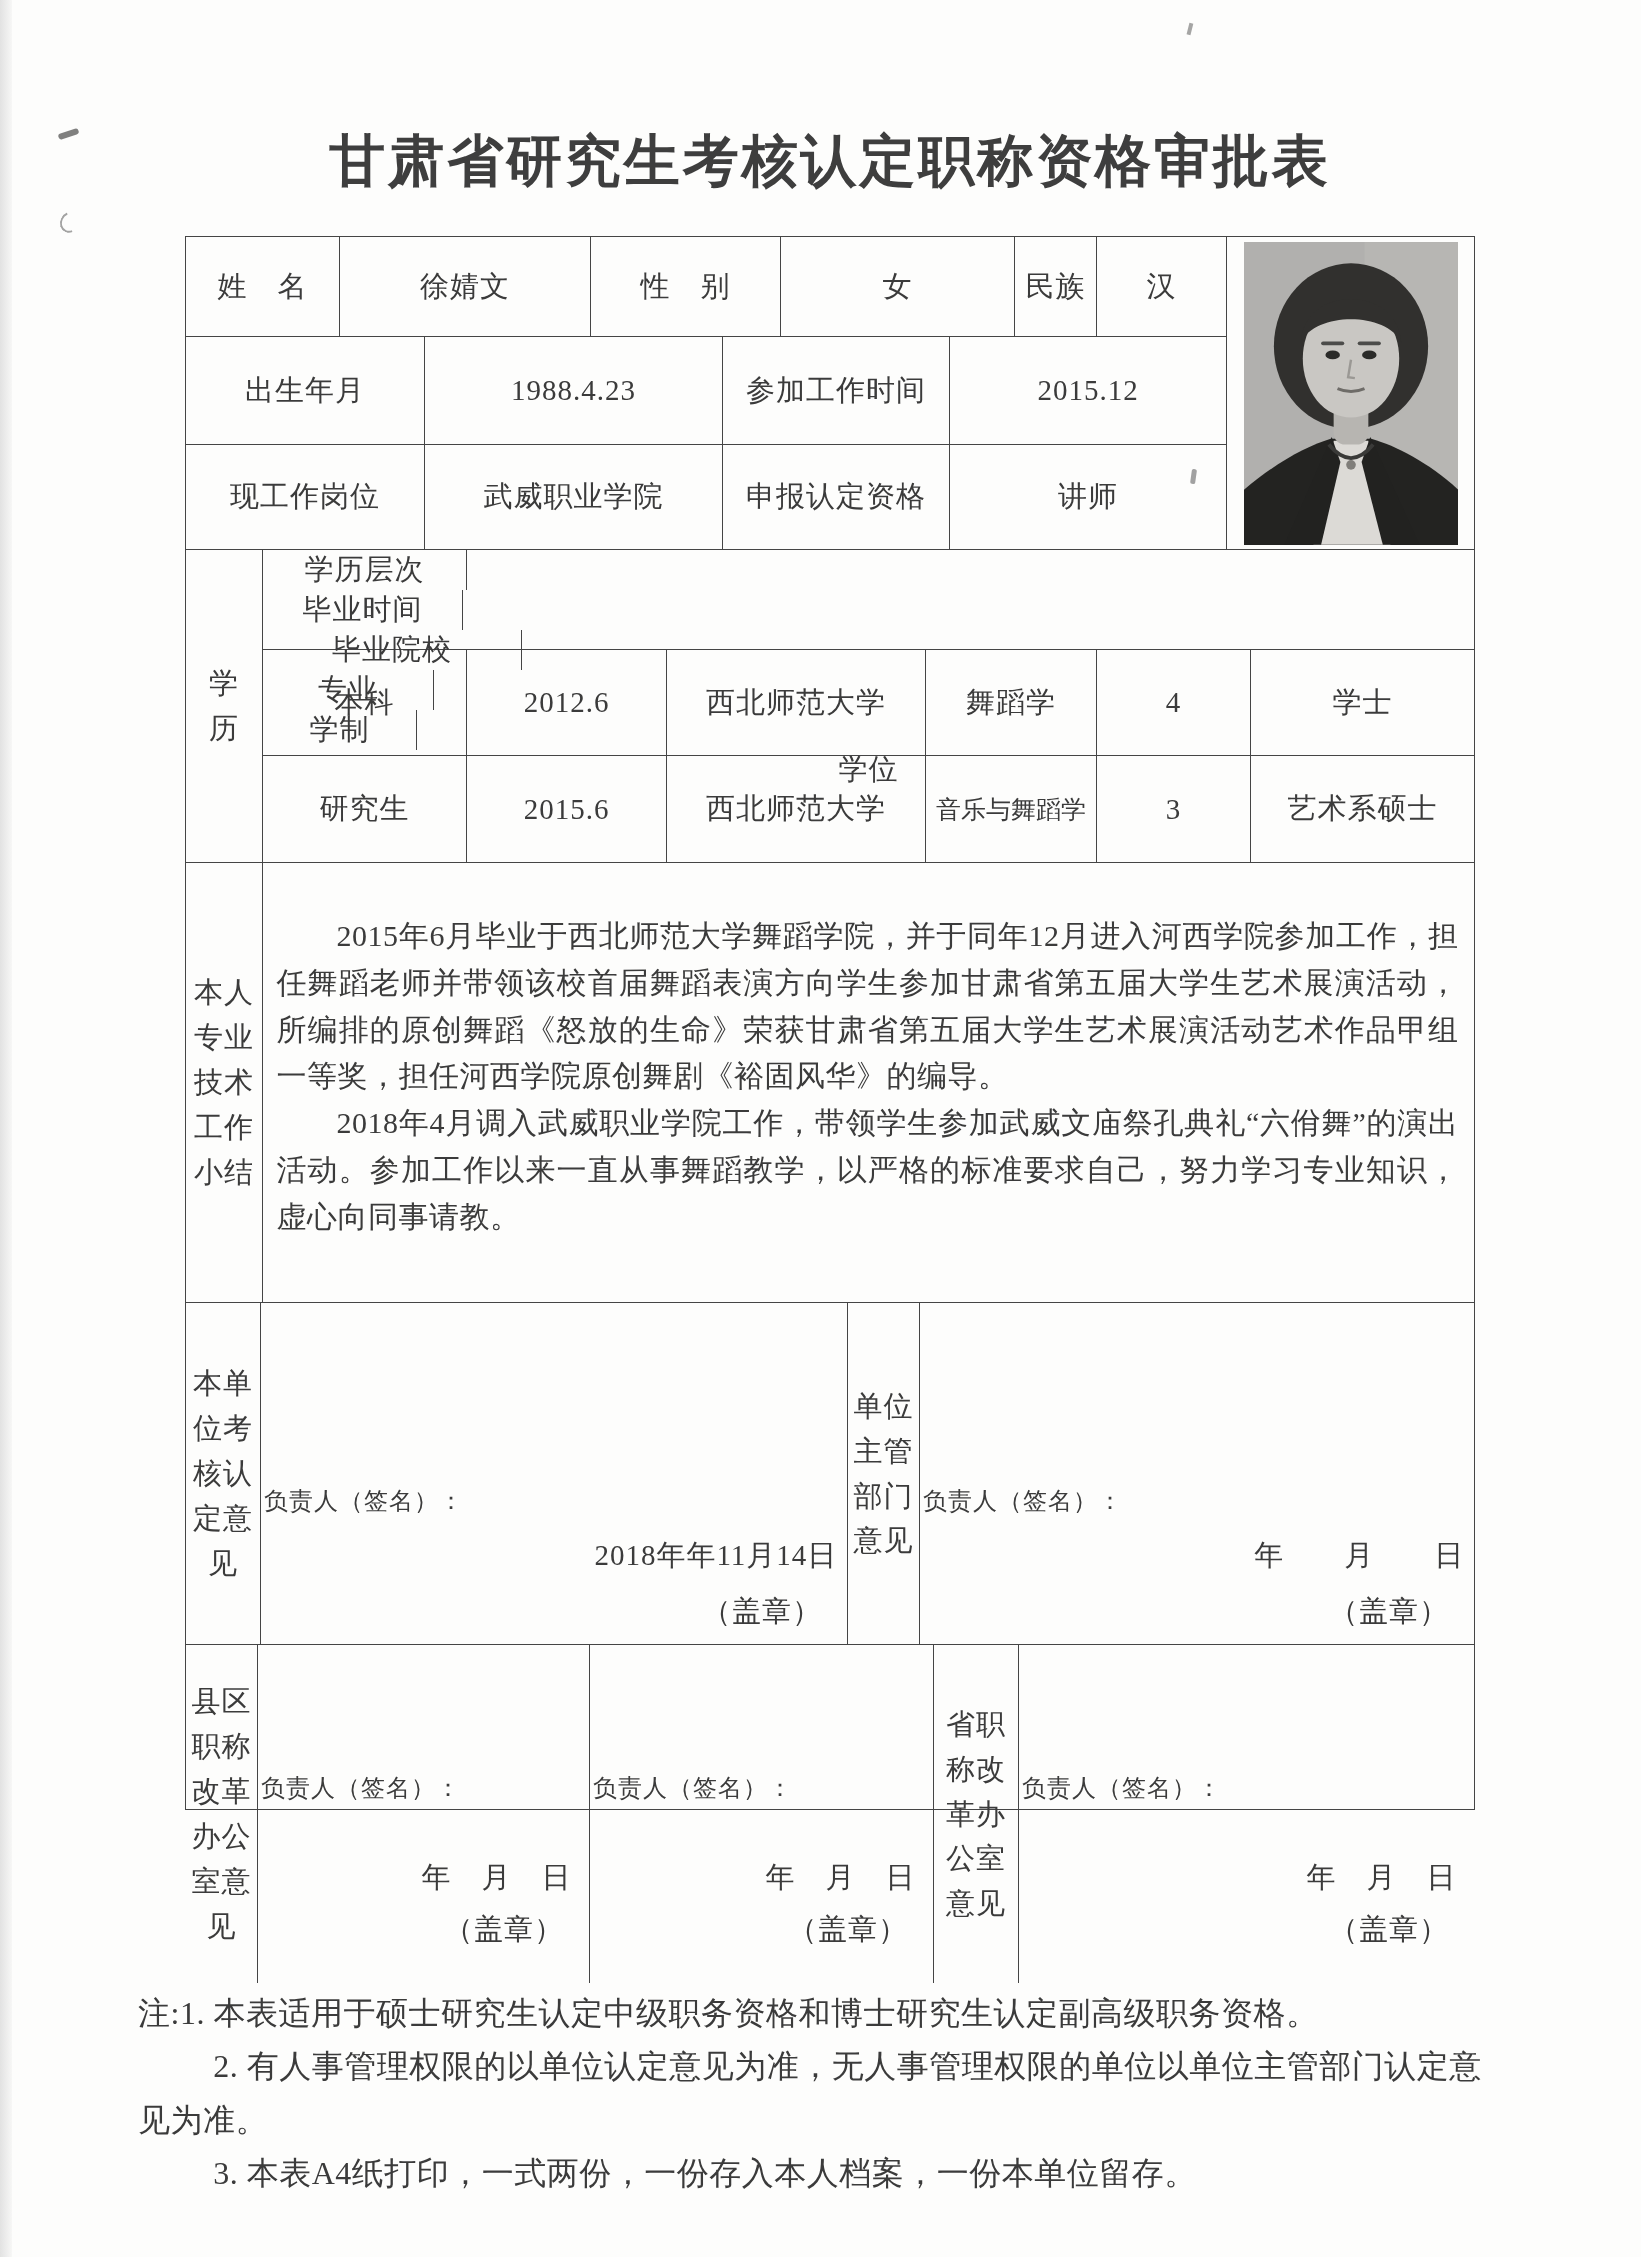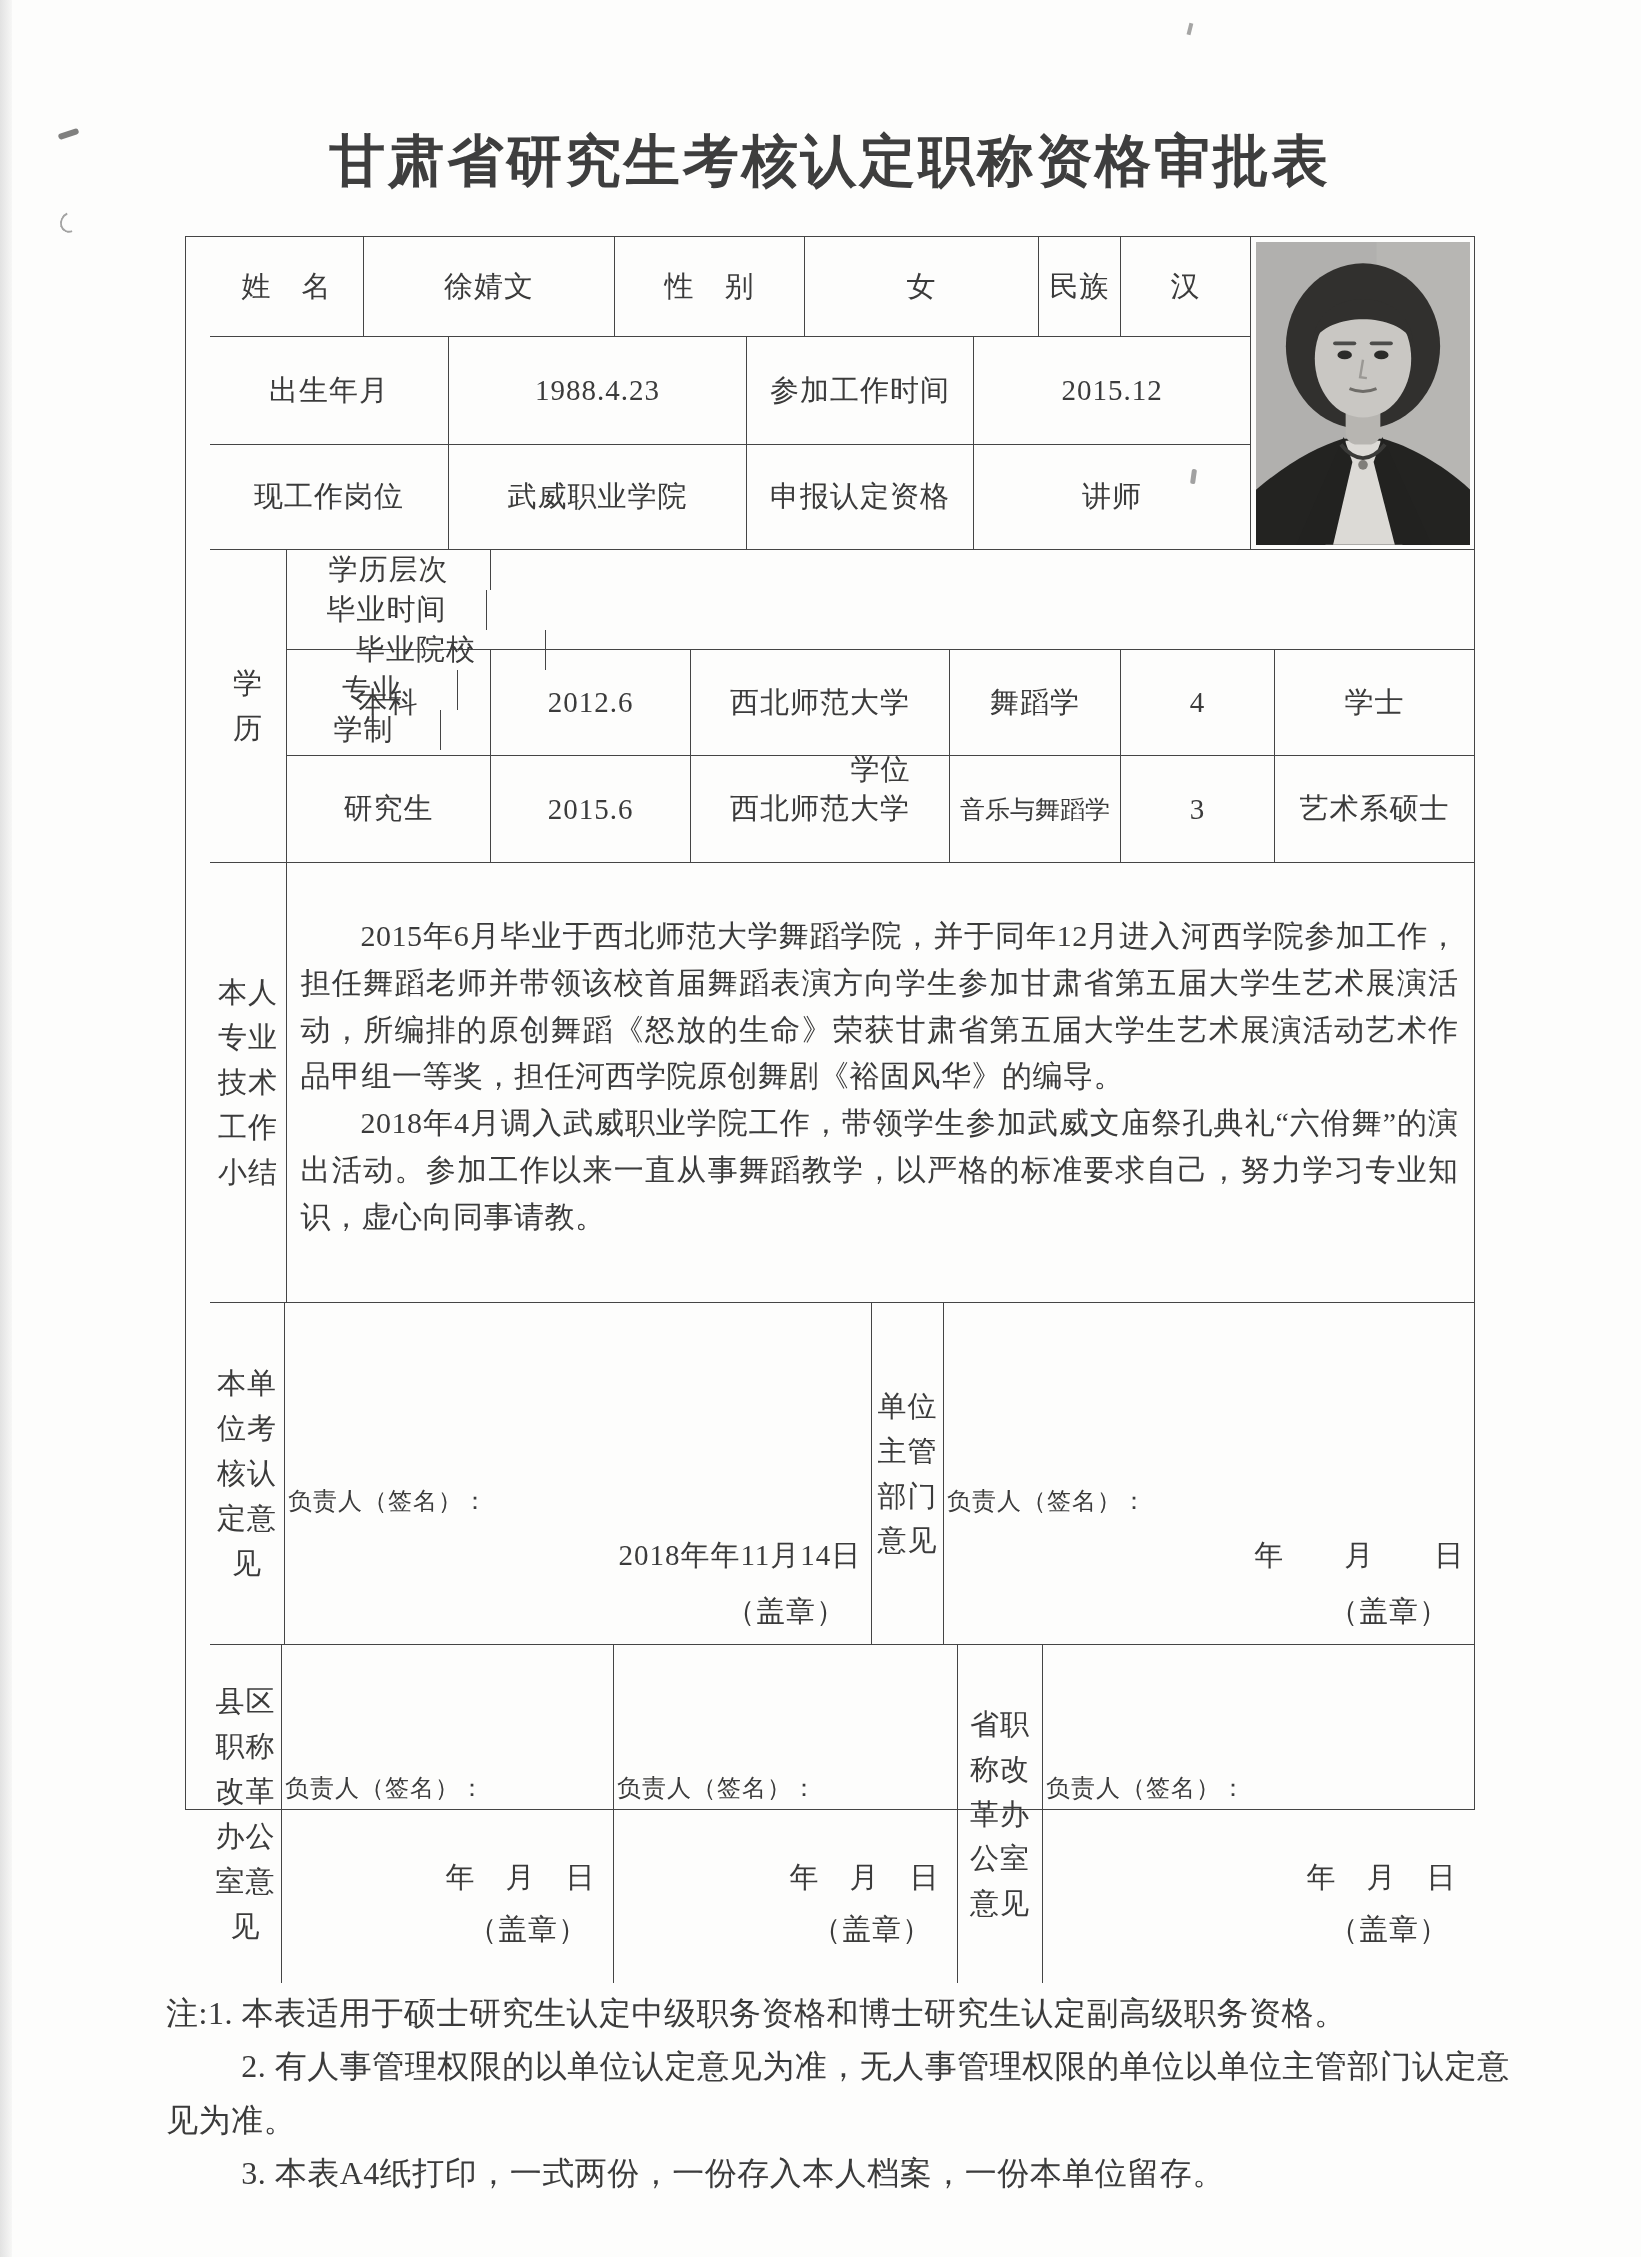--- a/index.html
+++ b/index.html
@@ -27,21 +27,20 @@
   .page-title{
     position:absolute;left:185px;top:124px;width:1290px;
     text-align:center;font-size:56px;font-weight:bold;
     letter-spacing:2.9px;color:#3e3e3e;margin:0;
   }
   
   .form{
     position:absolute;left:185px;top:236px;width:1290px;height:1574px;
     border:1.9px solid #454545;box-sizing:border-box;
     font-size:29px;
-    padding-left:24px;
   }
   .sec{display:flex;border-bottom:1.9px solid #454545;box-sizing:border-box;}
   .sec:last-child{border-bottom:none;}
   .cell{
     display:flex;align-items:center;justify-content:center;
     border-right:1.9px solid #454545;box-sizing:border-box;
     text-align:center;flex:0 0 auto;letter-spacing:1px;
   }
   .cell.grow{flex:1 1 auto;border-right:none;}
   .rows{display:flex;flex-direction:column;flex:0 0 auto;box-sizing:border-box;}
@@ -91,21 +90,21 @@
   .secD .sig-seal{right:25px;bottom:11.6px;}
   
   .secE{height:338px;}
   .wE-lab1{width:72px;} .wE-c1{width:332px;} .wE-lab2{width:83px;}
   .wE-c2{width:344px;} .wE-lab3{width:85px;}
   .secE .signer{top:127px;}
   .secE .sig-date{right:17.4px;bottom:85px;}
   .secE .sig-seal{right:25px;bottom:33px;}
   
   .notes{position:absolute;left:138px;top:1987px;width:1344px;
-    font-size:32px;line-height:1.67;color:#3b3b3b;margin-left:28px;}
+    font-size:32px;line-height:1.67;color:#3b3b3b;}
   .notes p{margin:0;letter-spacing:0.5px;}
   .notes p.ind{text-indent:2.35em;}
 </style>
 </head>
 <body>
 
 <div class="left-edge"></div>
 <div class="artifact a-dash"></div>
 <div class="artifact a-c"></div>
 <div class="artifact a-tick"></div>

